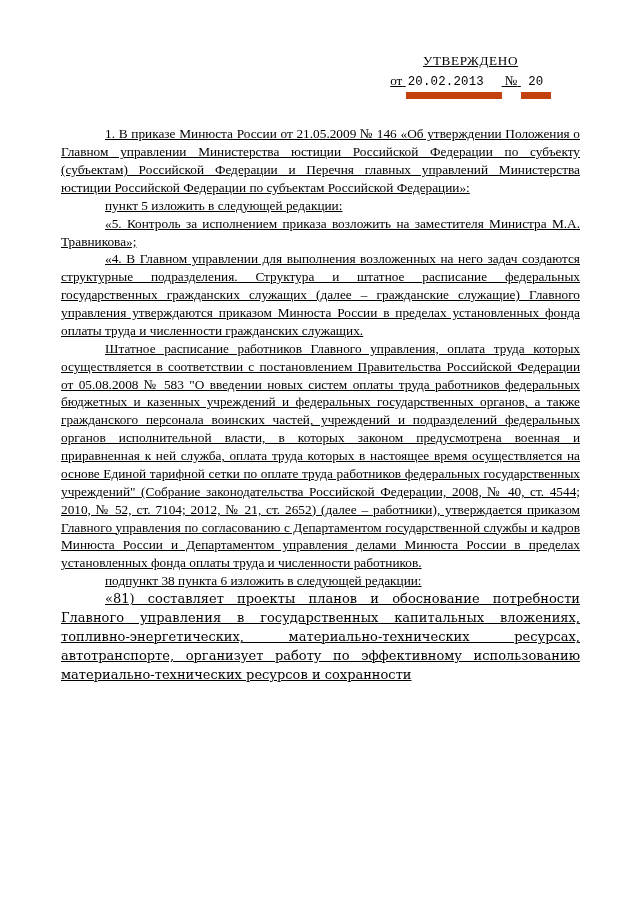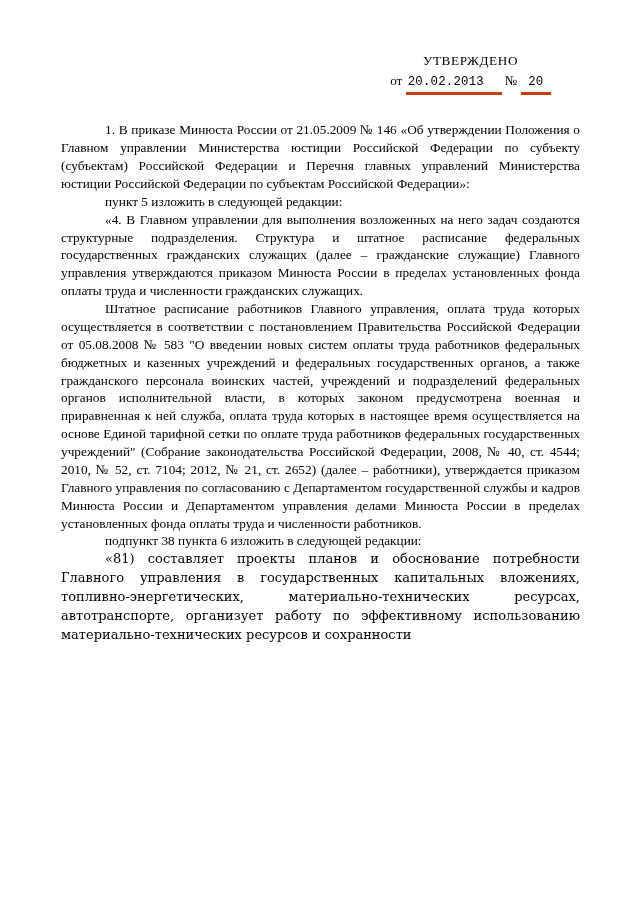--- a/index.html
+++ b/index.html
@@ -23,35 +23,36 @@
     background: #ffffff;
   }
 
   
   .approval {
     padding-top: 52px;
     text-align: center;
     margin-left: 300px;
     font-size: 13.2px;
     line-height: 1.42;
+    text-decoration: underline;
   }
   .approval-line1 {
     letter-spacing: 0.6px;
   }
   .approval-line2 {
     white-space: nowrap;
   }
   .approval-line3 {
     white-space: nowrap;
     margin-top: 1px;
   }
   .ul-val {
     font-family: "Liberation Mono", "DejaVu Sans Mono", monospace;
     font-size: 12.4px;
-    border-bottom: 3px solid #c2410c;
+    border-bottom: 7px solid #c2410c;
     padding: 0 2px 1px 2px;
     letter-spacing: 0.2px;
   }
   .ul-date { display: inline-block; min-width: 92px; text-align: left; }
   .ul-num  { display: inline-block; min-width: 26px; text-align: center; }
 
   
   .doc-title {
     margin-top: 26px;
     text-align: center;
@@ -65,20 +66,21 @@
     margin-top: 17px;
     font-size: 13.3px;
     line-height: 1.345;
   }
   p.para {
     margin: 0;
     text-align: justify;
     text-justify: inter-word;
     text-indent: 44px;
     hyphens: none;
+    text-decoration: underline;
   }
   p.para.last { text-align: justify; }
   
   p.para.altface {
     font-family: "DejaVu Serif", "Liberation Serif", serif;
     font-size: 13px;
     line-height: 1.46;
   }
 </style>
 </head>
@@ -95,19 +97,20 @@
       <span class="ul-val ul-num">20</span>
     </div>
   </div>
 
   <div class="doc-title">
   </div>
 
   <div class="body-text">
     <p class="para">1. В приказе Минюста России от 21.05.2009 № 146 «Об утверждении Положения о Главном управлении Министерства юстиции Российской Федерации по субъекту (субъектам) Российской Федерации и Перечня главных управлений Министерства юстиции Российской Федерации по субъектам Российской Федерации»:</p>
     <p class="para">пункт 5 изложить в следующей редакции:</p>
+    <p class="para">«5. Контроль за исполнением приказа возложить на заместителя Министра М.А. Травникова»;</p>
     <p class="para">«4. В Главном управлении для выполнения возложенных на него задач создаются структурные подразделения. Структура и штатное расписание федеральных государственных гражданских служащих (далее – гражданские служащие) Главного управления утверждаются приказом Минюста России в пределах установленных фонда оплаты труда и численности гражданских служащих.</p>
     <p class="para">Штатное расписание работников Главного управления, оплата труда которых осуществляется в соответствии с постановлением Правительства Российской Федерации от 05.08.2008 № 583 "О введении новых систем оплаты труда работников федеральных бюджетных и казенных учреждений и федеральных государственных органов, а также гражданского персонала воинских частей, учреждений и подразделений федеральных органов исполнительной власти, в которых законом предусмотрена военная и приравненная к ней служба, оплата труда которых в настоящее время осуществляется на основе Единой тарифной сетки по оплате труда работников федеральных государственных учреждений" (Собрание законодательства Российской Федерации, 2008, № 40, ст. 4544; 2010, № 52, ст. 7104; 2012, № 21, ст. 2652) (далее – работники), утверждается приказом Главного управления по согласованию с Департаментом государственной службы и кадров Минюста России и Департаментом управления делами Минюста России в пределах установленных фонда оплаты труда и численности  работников.</p>
     <p class="para">подпункт 38 пункта 6 изложить в следующей редакции:</p>
     <p class="para altface last">«81) составляет проекты планов и обоснование потребности Главного управления в государственных капитальных вложениях, топливно-энергетических, материально-технических ресурсах, автотранспорте, организует работу по эффективному использованию материально-технических ресурсов и сохранности</p>
   </div>
 
 </div>
 
 </body></html>

